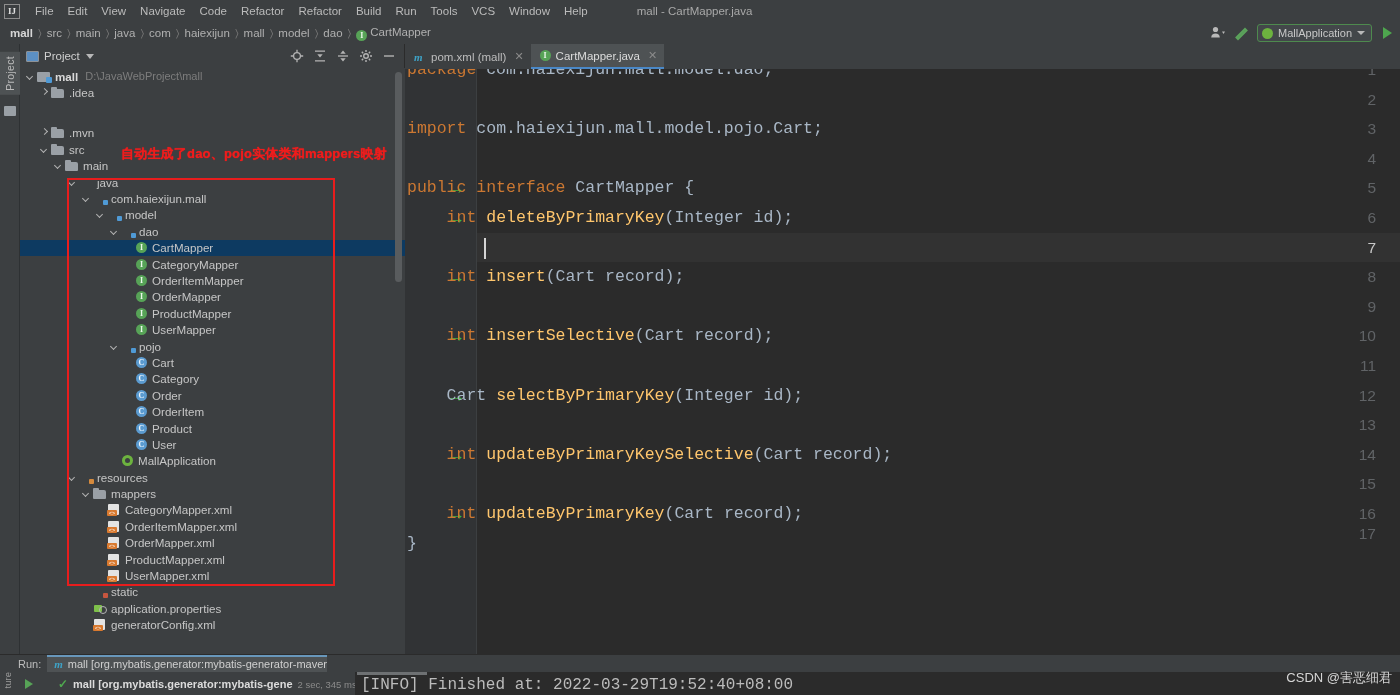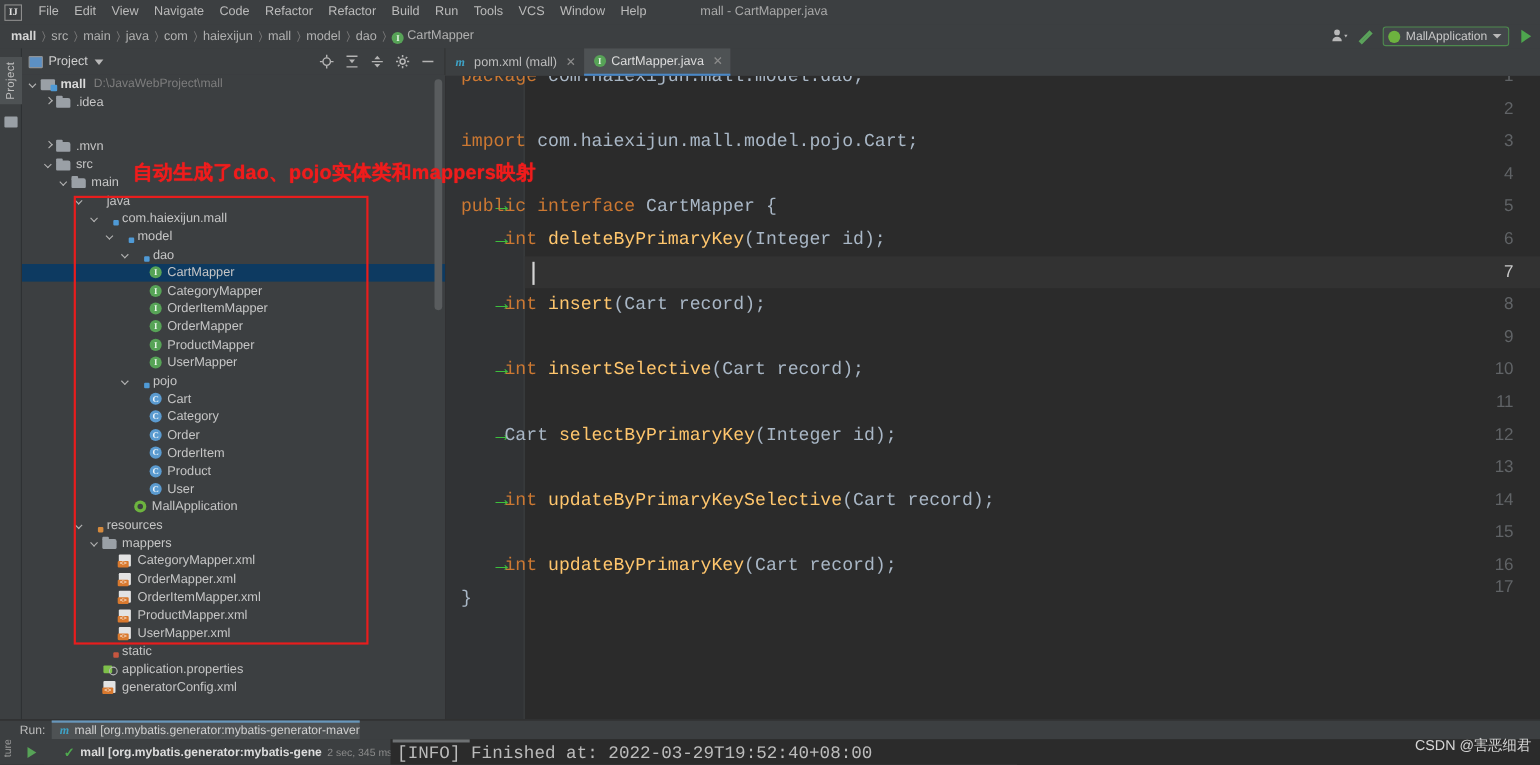--- a/index.html
+++ b/index.html
@@ -189,21 +189,21 @@
   .tpath { color:#7d7d7d; margin-left:7px; font-size:11px; }
 
   .proj-scroll {
     position:absolute; right:2px; top:28px; width:7px; height:210px;
     background:#595c5e; border-radius:4px;
   }
 
   
   .red-note {
     position:absolute; left:121px; top:145px;
-    color:#ef1c1c; font-weight:bold; font-size:18px;
+    color:#ef1c1c; font-weight:bold; font-size:13px;
     letter-spacing:.2px; white-space:nowrap; z-index:40;
     text-shadow: 0 0 1px #ef1c1c;
   }
   .red-box {
     position:absolute; left:67px; top:178px; width:268px; height:408px;
     border:2px solid #e81d1d; z-index:39; pointer-events:none;
   }
 
   
   .edtabs {
@@ -241,21 +241,21 @@
     position:absolute; left:40px; width:22px; text-align:center;
     color:#3cbf3c; font-size:19px; line-height:29.6px; font-weight:bold;
   }
   .caret-row {
     position:absolute; left:72px; right:0; height:29.6px; background:#323232;
   }
   .caret {
     position:absolute; width:1.6px; height:21px; background:#d4d4d4;
   }
   .code {
-    position:absolute; left:14px; white-space:pre;
+    position:absolute; left:2px; white-space:pre;
     font-family:"Liberation Mono", monospace; font-size:16.5px; line-height:29.6px;
   }
   .kw  { color:#cc7832; }
   .ty  { color:#a9b7c6; }
   .mth { color:#ffc66d; }
   .pl  { color:#a9b7c6; }
 
   
   .runpanel {
     position:absolute; left:0; top:654px; width:1400px; height:41px;
@@ -562,26 +562,26 @@
           <span class="tlabel">mappers</span>
         </div>
         <div class="trow" style="padding-left: 76px;">
           <span class="arrow"></span>
           <span class="ic xml"></span>
           <span class="tlabel">CategoryMapper.xml</span>
         </div>
         <div class="trow" style="padding-left: 76px;">
           <span class="arrow"></span>
           <span class="ic xml"></span>
+          <span class="tlabel">OrderItemMapper.xml</span>
+        </div>
+        <div class="trow" style="padding-left: 76px;">
+          <span class="arrow"></span>
+          <span class="ic xml"></span>
           <span class="tlabel">OrderMapper.xml</span>
-        </div>
-        <div class="trow" style="padding-left: 76px;">
-          <span class="arrow"></span>
-          <span class="ic xml"></span>
-          <span class="tlabel">OrderItemMapper.xml</span>
         </div>
         <div class="trow" style="padding-left: 76px;">
           <span class="arrow"></span>
           <span class="ic xml"></span>
           <span class="tlabel">ProductMapper.xml</span>
         </div>
         <div class="trow" style="padding-left: 76px;">
           <span class="arrow"></span>
           <span class="ic xml"></span>
           <span class="tlabel">UserMapper.xml</span>

